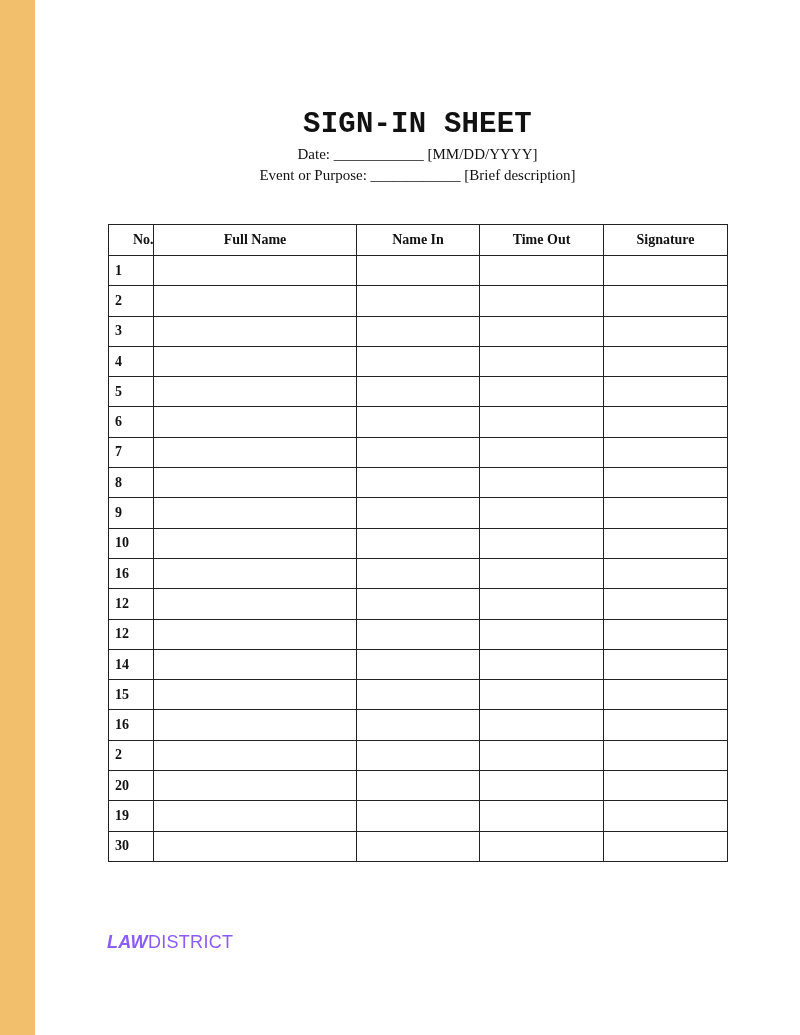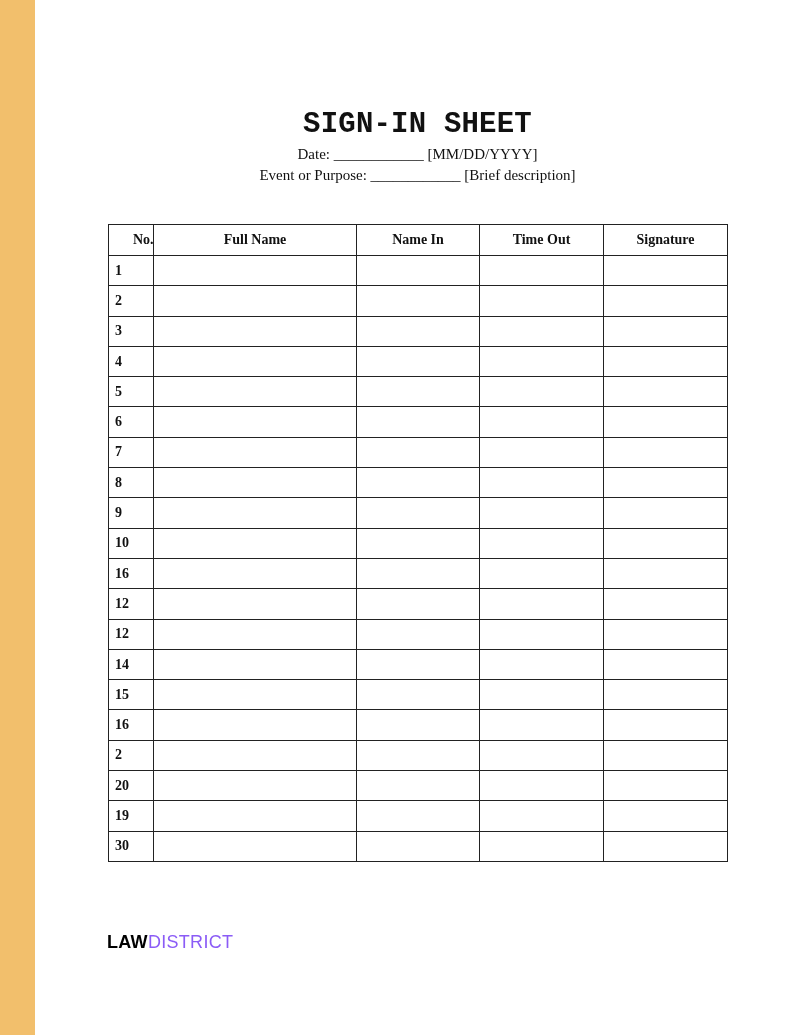--- a/index.html
+++ b/index.html
@@ -43,21 +43,21 @@
     }
     table.sheet th { padding: 0; height: 31px; }
     table.sheet th.no-col { text-align: left; padding-left: 24px; }
     table.sheet td.num { text-align: left; }
     .logo {
       position: absolute; left: 107px; top: 932px;
       font-family: "Liberation Sans", sans-serif;
       font-size: 18px; line-height: 20px; color: #2a2a2a;
       letter-spacing: 0.3px;
     }
-    .logo .bold { font-weight: bold; color: #000000; }
+    .logo .bold { font-weight: bold; color: #8b5cf6; font-style: italic; }
     .logo .light { font-weight: normal; color: #8b5cf6; }
   </style>
 </head>
 <body>
 
 <div class="side-bar"></div>
 
 <div class="title-block">
   <h1 class="title">SIGN-IN SHEET</h1>
   <p class="subline">Date: ____________ [MM/DD/YYYY]</p>

